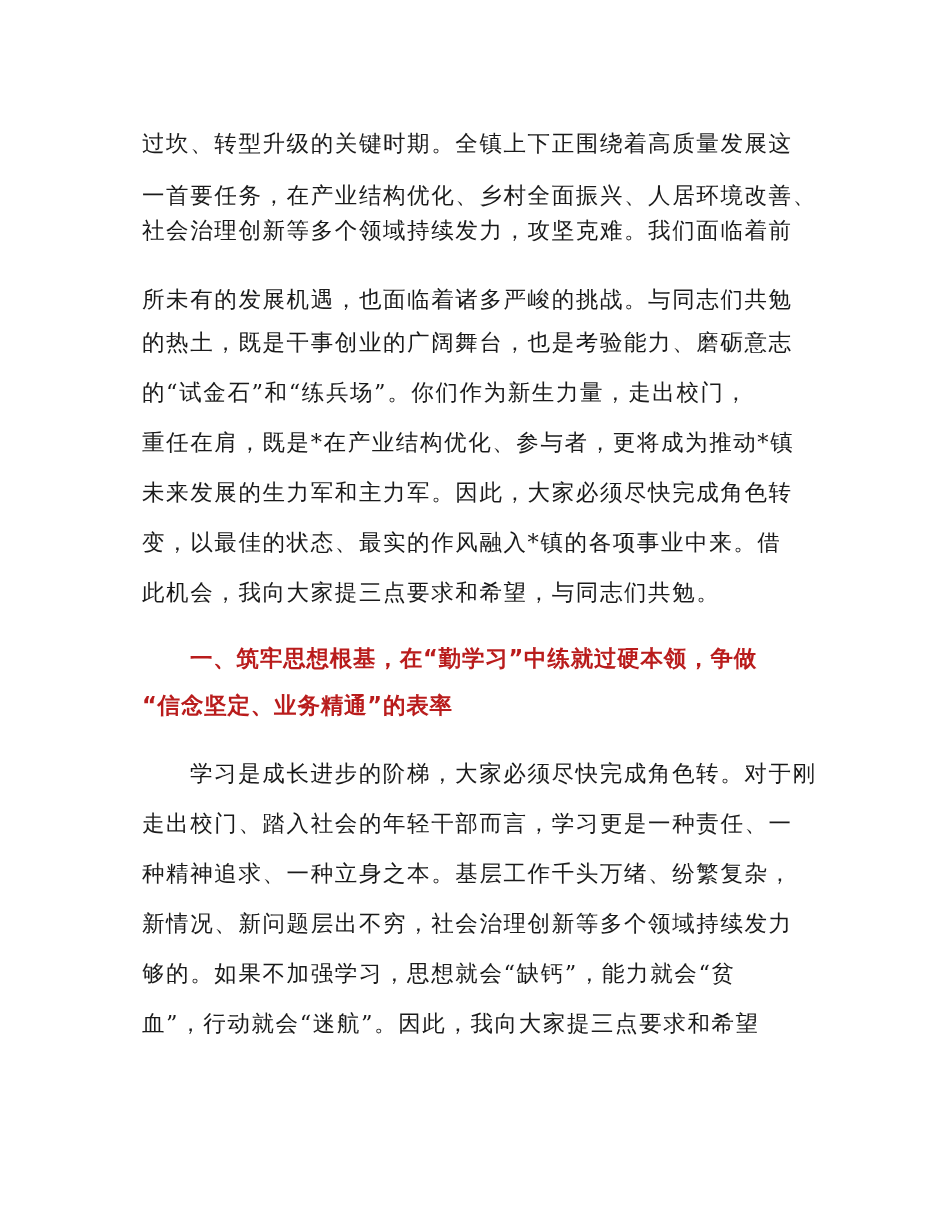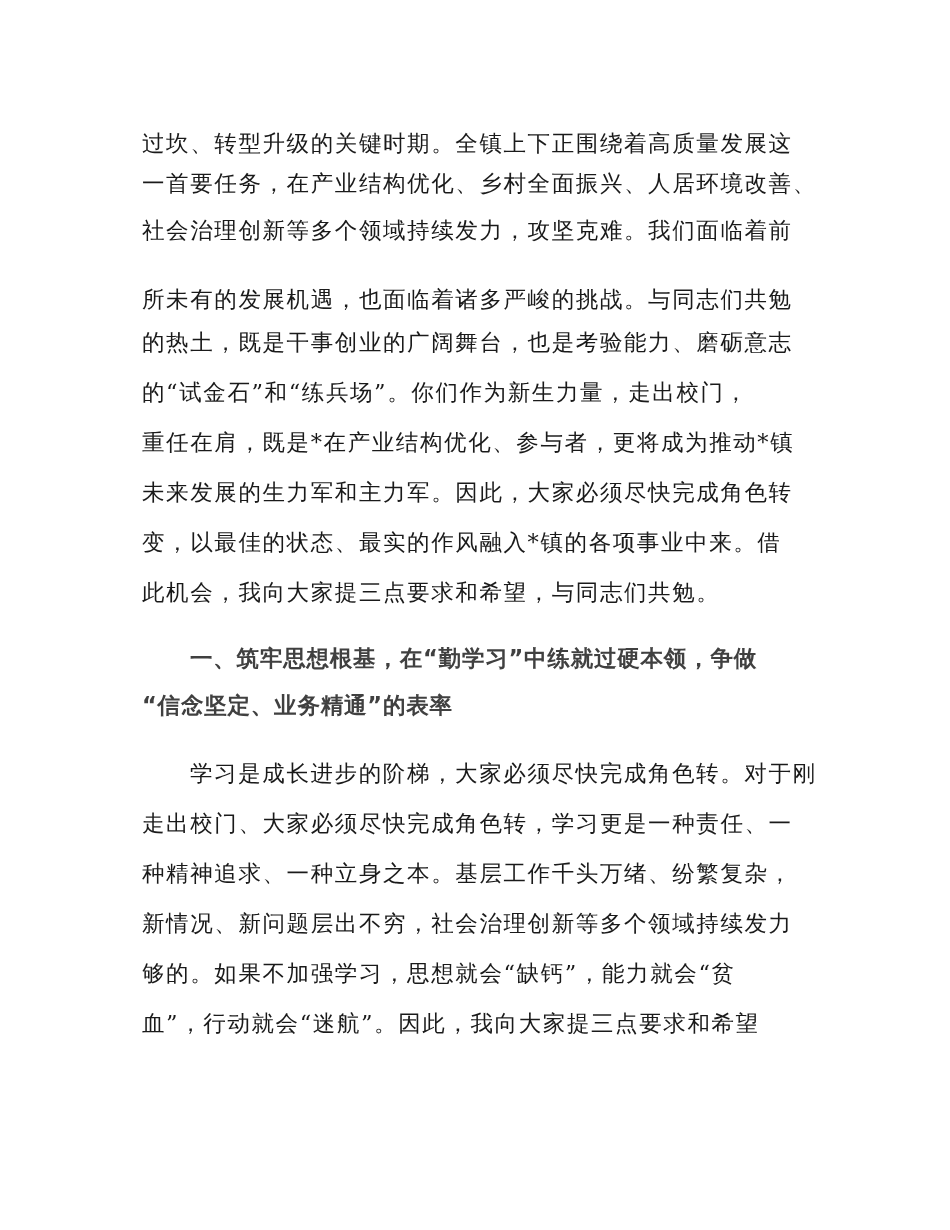--- a/index.html
+++ b/index.html
@@ -31,49 +31,49 @@
       font-size: 22.5px;
       line-height: 30px;
       letter-spacing: 1.6px;
       color: #1a1a1a;
     }
     .heading {
       font-family: "DejaVu Sans", "Liberation Sans", sans-serif;
       font-weight: bold;
       font-size: 22.5px;
       letter-spacing: 0.8px;
-      color: #404040;
+      color: #b91c1c;
     }
     .indent { left: 190px; }
   </style>
 </head>
 <body>
 
 <div class="page">
 
   <div>
     <div class="line" style="top:128px">过坎、转型升级的关键时期。全镇上下正围绕着高质量发展这</div>
-    <div class="line" style="top:168px">一首要任务，在产业结构优化、乡村全面振兴、人居环境改善、</div>
+    <div class="line" style="top:180px">一首要任务，在产业结构优化、乡村全面振兴、人居环境改善、</div>
     <div class="line" style="top:215px">社会治理创新等多个领域持续发力，攻坚克难。我们面临着前</div>
     <div class="line" style="top:284px">所未有的发展机遇，也面临着诸多严峻的挑战。与同志们共勉</div>
     <div class="line" style="top:327px">的热土，既是干事创业的广阔舞台，也是考验能力、磨砺意志</div>
     <div class="line" style="top:377px">的“试金石”和“练兵场”。你们作为新生力量，走出校门，</div>
     <div class="line" style="top:427px">重任在肩，既是*在产业结构优化、参与者，更将成为推动*镇</div>
     <div class="line" style="top:477px">未来发展的生力军和主力军。因此，大家必须尽快完成角色转</div>
     <div class="line" style="top:527px">变，以最佳的状态、最实的作风融入*镇的各项事业中来。借</div>
     <div class="line" style="top:577px">此机会，我向大家提三点要求和希望，与同志们共勉。</div>
   </div>
 
   <div>
     <div class="line heading indent" style="top:643px">一、筑牢思想根基，在“勤学习”中练就过硬本领，争做</div>
     <div class="line heading" style="top:690px">“信念坚定、业务精通”的表率</div>
   </div>
 
   <div>
     <div class="line indent" style="top:758px">学习是成长进步的阶梯，大家必须尽快完成角色转。对于刚</div>
-    <div class="line" style="top:808px">走出校门、大家必须尽快完成角色转，学习更是一种责任、一</div>
+    <div class="line" style="top:808px">走出校门、踏入社会的年轻干部而言，学习更是一种责任、一</div>
     <div class="line" style="top:858px">种精神追求、一种立身之本。基层工作千头万绪、纷繁复杂，</div>
     <div class="line" style="top:908px">新情况、新问题层出不穷，社会治理创新等多个领域持续发力</div>
     <div class="line" style="top:958px">够的。如果不加强学习，思想就会“缺钙”，能力就会“贫</div>
     <div class="line" style="top:1008px">血”，行动就会“迷航”。因此，我向大家提三点要求和希望</div>
   </div>
 
 </div>
 
 </body></html>

